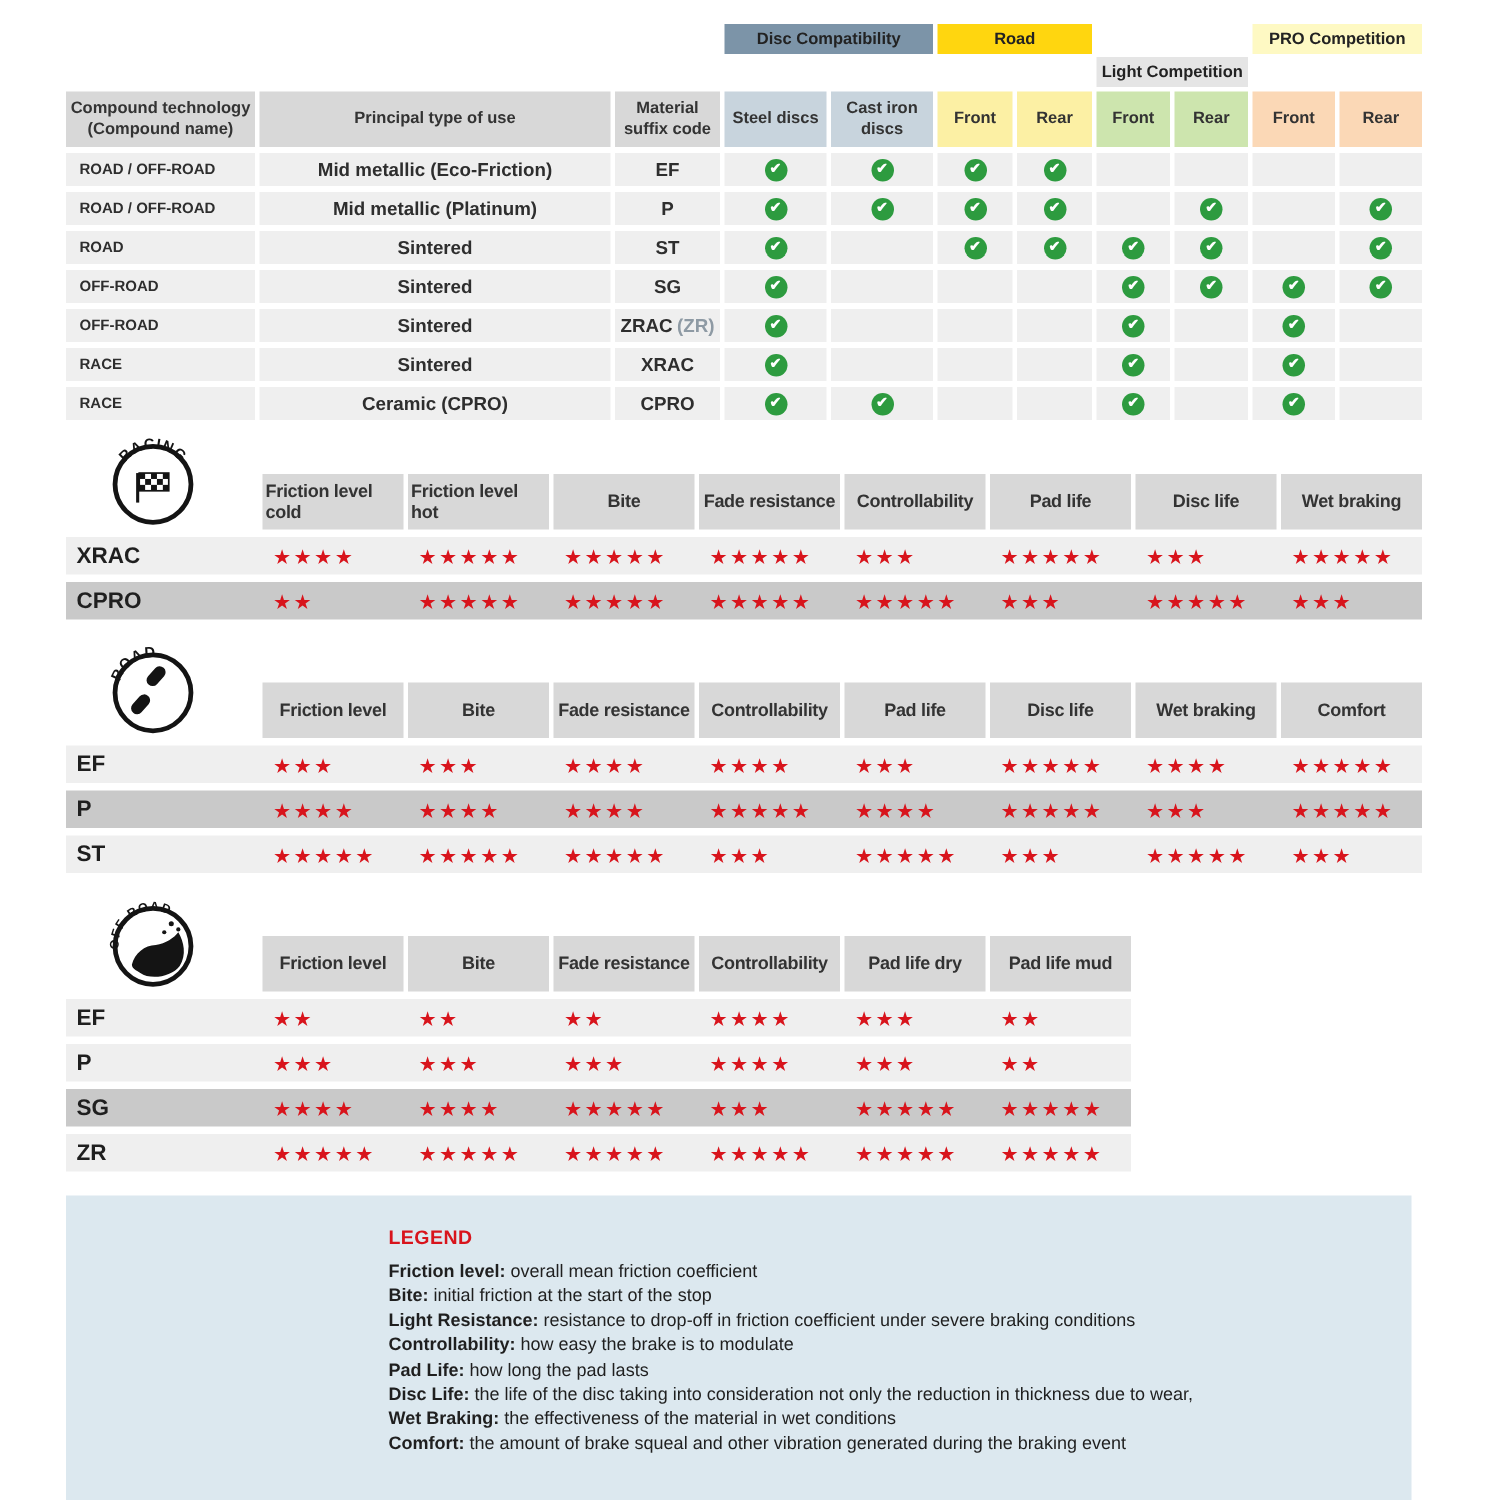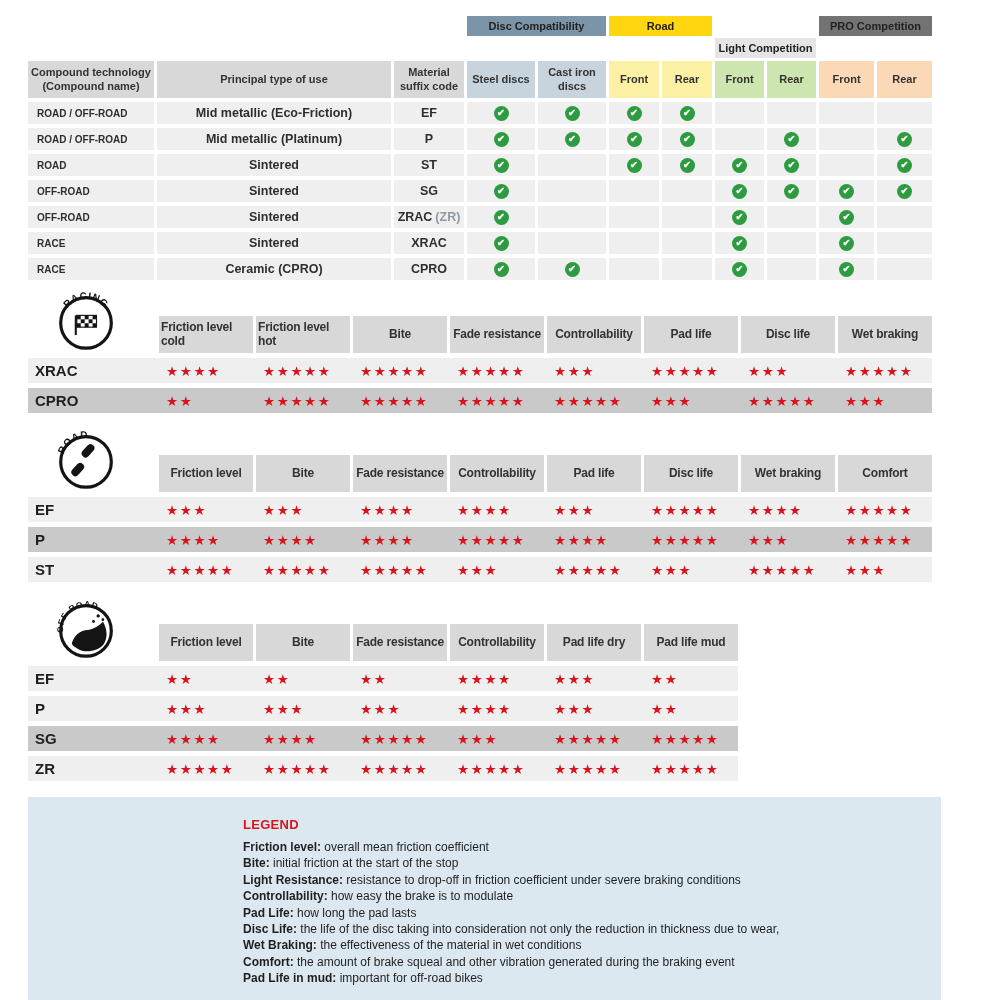--- a/index.html
+++ b/index.html
@@ -1,17 +1,17 @@
 <!DOCTYPE html>
 <html style="--star: #d8141c; --check-green: #2d9b3f; --header-gray: #d8d8d8; --row-light: #efefef; --row-shaded: #c9c9c9; --legend-bg: #dce8ef;"><head>
 <meta charset="utf-8">
 <style>
   html,body{margin:0;padding:0;}
   body{width:1000px;height:1000px;background:#ffffff;font-family:"Liberation Sans",sans-serif;color:#333;}
-  .page{width:989px;height:1000px;padding:16px 48px 0 28px;box-sizing:border-box;overflow:hidden;}
+  .page{width:989px;height:1000px;padding:16px 48px 0 44px;box-sizing:border-box;overflow:hidden;}
 
   
   .cgrid{display:grid;grid-template-columns:126px 234px 70px 68px 68px 50px 50px 49px 49px 55px 55px;column-gap:3px;}
   .cgroups{margin-bottom:3px;}
   .gspacer{grid-column:1 / span 3;}
   .gcell{grid-column:span 2;height:20px;display:flex;align-items:center;justify-content:center;
          font-size:11px;font-weight:bold;color:#222;}
   .crow-sub{margin-bottom:4px;}
   .chead{background:var(--header-gray);min-height:37px;display:flex;align-items:center;justify-content:center;
          text-align:center;font-size:11px;font-weight:bold;color:#333;line-height:1.2;padding:2px 2px;box-sizing:border-box;}
@@ -48,21 +48,21 @@
 </head>
 <body>
 
 <div class="page">
   <div id="compat">
       <div class="cgrid cgroups">
         <div class="gspacer"></div>
         <div class="gcell" style="background: rgb(124, 148, 168);">Disc Compatibility</div>
         <div class="gcell" style="background: rgb(255, 214, 15);">Road</div>
         <div class="gcell" style="background: #e5e5e5; margin-top: 22px;">Light Competition</div>
-        <div class="gcell" style="background: #737373;">PRO Competition</div>
+        <div class="gcell" style="background: #fef9c3;">PRO Competition</div>
       </div>
       <div class="cgrid crow-sub">
         <div class="chead">Compound technology (Compound name)</div>
         <div class="chead">Principal type of use</div>
         <div class="chead">Material suffix code</div>
         <div class="chead" style="background: rgb(200, 212, 221);">Steel discs</div>
         <div class="chead" style="background: rgb(200, 212, 221);">Cast iron discs</div>
         <div class="chead" style="background: rgb(252, 240, 164);">Front</div>
         <div class="chead" style="background: rgb(252, 240, 164);">Rear</div>
         <div class="chead" style="background: rgb(205, 229, 174);">Front</div>
@@ -416,16 +416,15 @@
     <div class="legend-title">LEGEND</div>
     <div id="legend-lines">
         <div class="legend-line"><b>Friction level:</b> overall mean friction coefficient</div>
         <div class="legend-line"><b>Bite:</b> initial friction at the start of the stop</div>
         <div class="legend-line"><b>Light Resistance:</b> resistance to drop-off in friction coefficient under severe braking conditions</div>
         <div class="legend-line"><b>Controllability:</b> how easy the brake is to modulate</div>
         <div class="legend-line"><b>Pad Life:</b> how long the pad lasts</div>
         <div class="legend-line"><b>Disc Life:</b> the life of the disc taking into consideration not only the reduction in thickness due to wear,</div>
         <div class="legend-line"><b>Wet Braking:</b> the effectiveness of the material in wet conditions</div>
         <div class="legend-line"><b>Comfort:</b> the amount of brake squeal and other vibration generated during the braking event</div>
-        <div class="legend-line"><b>Pad Life in mud:</b> important for off-road bikes</div>
       </div>
   </div>
 </div>
 
 </body></html>

